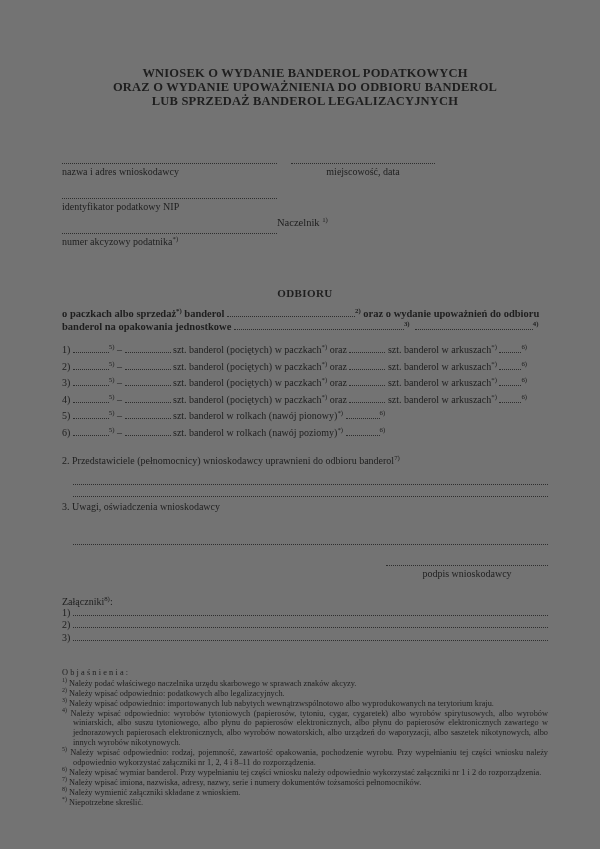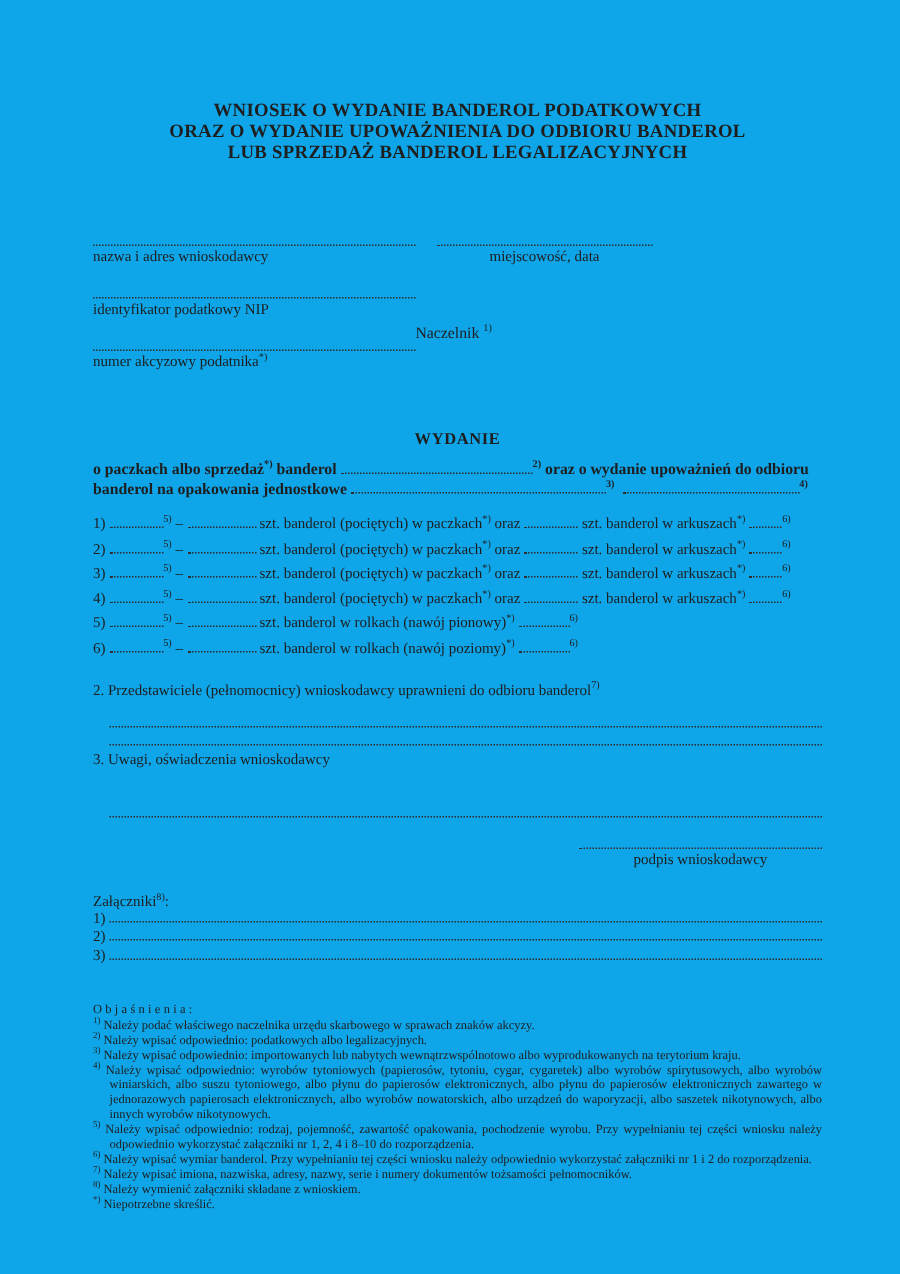--- a/index.html
+++ b/index.html
@@ -1,18 +1,18 @@
 <!DOCTYPE html>
 <html lang="pl"><head>
 <meta charset="utf-8">
 <style>
   * { margin:0; padding:0; box-sizing:border-box; }
   html,body { background:#ffffff; }
   .page {
-    width:600px; height:849px; background:#0ea5e9; color:#1e1e1e;
+    width:600px; height:849px; background:#737373; color:#1e1e1e;
     font-family:"Liberation Serif", serif; font-size:10px;
     padding:66px 52px 0 62px; overflow:hidden; position:relative;
   }
   .title { text-align:center; font-weight:bold; font-size:12.5px; line-height:14px; letter-spacing:.2px; }
   .line { white-space:nowrap; }
   
   .dl { display:inline-block; height:0; border-bottom:1.3px dotted #2e2e2e; vertical-align:baseline; }
   .dlb { border-bottom:1.3px dotted #2e2e2e; height:10px; }
   sup { font-size:6.8px; line-height:0; white-space:nowrap; }
   
@@ -76,21 +76,21 @@
         <div class="flabel"><span>numer akcyzowy podatnika</span><sup>*)</sup></div>
       </div>
     </div>
     <div class="addr-right">
       <div class="dlb"></div>
       <div class="pd-label">miejscowość, data</div>
       <div class="naczelnik"><span>Naczelnik</span> <sup>1)</sup></div>
     </div>
   </div>
 
-  <div class="wniosek-h">WYDANIE</div>
+  <div class="wniosek-h">ODBIORU</div>
 
   <div class="intro">
     <div class="line"><span>o paczkach albo sprzedaż</span><sup>*)</sup> <span>banderol</span> <span class="dl" style="width:128px"></span><sup>2)</sup> <span>oraz o wydanie upoważnień do odbioru</span></div>
     <div class="line"><span>banderol na opakowania jednostkowe</span> <span class="dl" style="width:170px"></span><sup>3)</sup>&nbsp;&nbsp;<span class="dl" style="width:118px"></span><sup>4)</sup></div>
   </div>
 
   <div class="point1">
   </div>
 
   <div class="rows">
@@ -133,20 +133,20 @@
         <span class="dl"></span>
       </div>
   </div>
 
   <div class="foot">
     <div class="foot-h">Objaśnienia:</div>
     <div class="fn"><sup>1)</sup> <span>Należy podać właściwego naczelnika urzędu skarbowego w sprawach znaków akcyzy.</span></div>
     <div class="fn"><sup>2)</sup> <span>Należy wpisać odpowiednio: podatkowych albo legalizacyjnych.</span></div>
     <div class="fn"><sup>3)</sup> <span>Należy wpisać odpowiednio: importowanych lub nabytych wewnątrzwspólnotowo albo wyprodukowanych na terytorium kraju.</span></div>
     <div class="fn"><sup>4)</sup> <span>Należy wpisać odpowiednio: wyrobów tytoniowych (papierosów, tytoniu, cygar, cygaretek) albo wyrobów spirytusowych, albo wyrobów winiarskich, albo suszu tytoniowego, albo płynu do papierosów elektronicznych, albo płynu do papierosów elektronicznych zawartego w jednorazowych papierosach elektronicznych, albo wyrobów nowatorskich, albo urządzeń do waporyzacji, albo saszetek nikotynowych, albo innych wyrobów nikotynowych.</span></div>
-    <div class="fn"><sup>5)</sup> <span>Należy wpisać odpowiednio: rodzaj, pojemność, zawartość opakowania, pochodzenie wyrobu. Przy wypełnianiu tej części wniosku należy odpowiednio wykorzystać załączniki nr 1, 2, 4 i 8–10 do rozporządzenia.</span></div>
+    <div class="fn"><sup>5)</sup> <span>Należy wpisać odpowiednio: rodzaj, pojemność, zawartość opakowania, pochodzenie wyrobu. Przy wypełnianiu tej części wniosku należy odpowiednio wykorzystać załączniki nr 1, 2, 4 i 8–11 do rozporządzenia.</span></div>
     <div class="fn"><sup>6)</sup> <span>Należy wpisać wymiar banderol. Przy wypełnianiu tej części wniosku należy odpowiednio wykorzystać załączniki nr 1 i 2 do rozporządzenia.</span></div>
     <div class="fn"><sup>7)</sup> <span>Należy wpisać imiona, nazwiska, adresy, nazwy, serie i numery dokumentów tożsamości pełnomocników.</span></div>
     <div class="fn"><sup>8)</sup> <span>Należy wymienić załączniki składane z wnioskiem.</span></div>
     <div class="fn"><sup>*)</sup> <span>Niepotrzebne skreślić.</span></div>
   </div>
 
 </div>
 
 </body></html>

